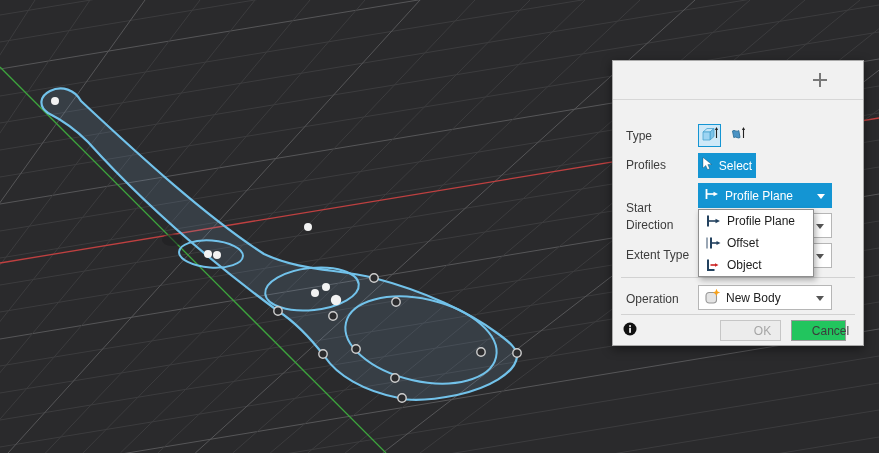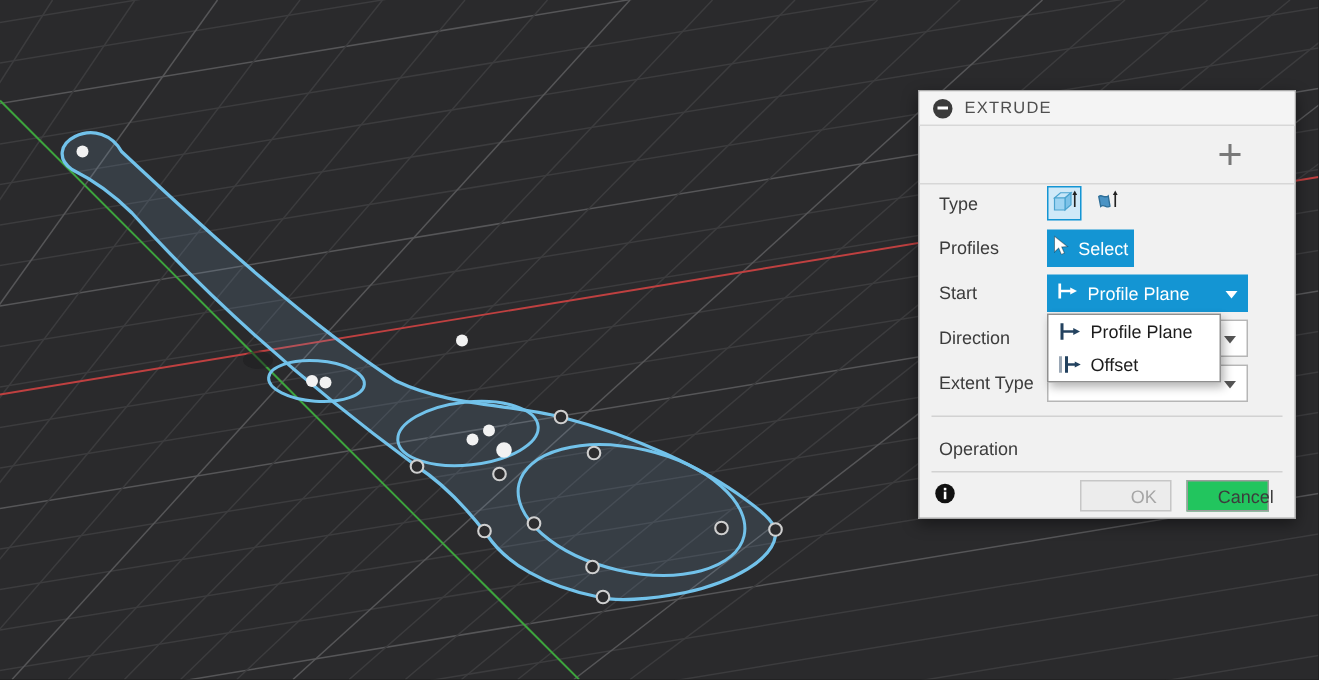--- a/index.html
+++ b/index.html
@@ -146,36 +146,30 @@
       <circle cx="217" cy="255" r="4"></circle>
         <circle cx="308" cy="227" r="4"></circle>
       <circle cx="315" cy="293" r="4"></circle>
         <circle cx="326" cy="287" r="4"></circle>
       <circle cx="336" cy="300" r="5.2"></circle>
     </g>
   </svg>
 
   <div class="dialog">
 
-    <div class="dlg-header">
-      <span class="collapse">
-          <span class="bar"></span>
-        </span>
-      <span class="dlg-title">EXTRUDE</span>
-    </div>
 
     <div class="preset-row">
       <span class="plus"></span>
     </div>
 
     <div class="dlg-body">
 
       <span class="row-label" style="top:8px">Type</span>
       <span class="row-label" style="top:37px">Profiles</span>
-      <span class="row-label" style="top:67px">Start</span>
+      <span class="row-label" style="top:80px">Start</span>
       <span class="row-label" style="top:97px">Direction</span>
       <span class="row-label" style="top:127px">Extent Type</span>
       <span class="row-label" style="top:171px">Operation</span>
 
       <div class="type-icons">
         <div class="icon-box selected">
           <span>
             <svg width="19" height="19" viewBox="0 0 19 19">
               <path d="M3,7 L7,3.5 L14,3.5 L10,7 Z" fill="#c6e6f8" stroke="#4aa3cf" stroke-width="0.8"></path>
               <path d="M10,7 L14,3.5 L14,11.5 L10,15 Z" fill="#7cc2e8" stroke="#4aa3cf" stroke-width="0.8"></path>
@@ -239,24 +233,44 @@
           <span class="mi-icon">
             <svg width="16" height="16" viewBox="0 0 16 16">
               <line x1="2" y1="2.5" x2="2" y2="13.5" stroke="#9aa7b5" stroke-width="2"></line>
               <line x1="6" y1="2.5" x2="6" y2="13.5" stroke="#23425f" stroke-width="2"></line>
               <line x1="6" y1="8" x2="12" y2="8" stroke="#23425f" stroke-width="1.6"></line>
               <path d="M15.5,8 L11.5,6 L11.5,10 Z" fill="#23425f"></path>
             </svg>
           </span>
           <span>Offset</span>
         </div>
+        <div class="menu-item">
+          <span class="mi-icon">
+            <svg width="16" height="16" viewBox="0 0 16 16">
+              <path d="M3,2.5 L3,13 L9.5,13" fill="none" stroke="#23425f" stroke-width="2"></path>
+              <line x1="5.5" y1="8" x2="10.5" y2="8" stroke="#cc2222" stroke-width="1.6"></line>
+              <path d="M13.5,8 L10,6.2 L10,9.8 Z" fill="#cc2222"></path>
+            </svg>
+          </span>
+          <span>Object</span>
+        </div>
       </div>
 
       <div class="divider" style="top:156px"></div>
 
+      <div class="combo op-combo">
+        <span class="fi">
+          <svg width="17" height="17" viewBox="0 0 17 17">
+            <rect x="2" y="4.5" width="10.5" height="10.5" rx="3.2" fill="#e4e4e4" stroke="#969696" stroke-width="1.1"></rect>
+            <path d="M12.5,0.8 L13.6,3.4 L16.2,4.5 L13.6,5.6 L12.5,8.2 L11.4,5.6 L8.8,4.5 L11.4,3.4 Z" fill="#f7a11a"></path>
+          </svg>
+        </span>
+        <span class="combo-text">New Body</span>
+        <span class="caret"></span>
+      </div>
 
       <div class="divider" style="top:193px"></div>
 
       <span class="footer-info">
         <svg width="14" height="14" viewBox="0 0 14 14">
           <circle cx="7" cy="7" r="6.5" fill="#111"></circle>
           <rect x="6.2" y="3.2" width="1.7" height="1.7" fill="#fff"></rect>
           <rect x="6.2" y="5.8" width="1.7" height="5" fill="#fff"></rect>
         </svg>
       </span>

